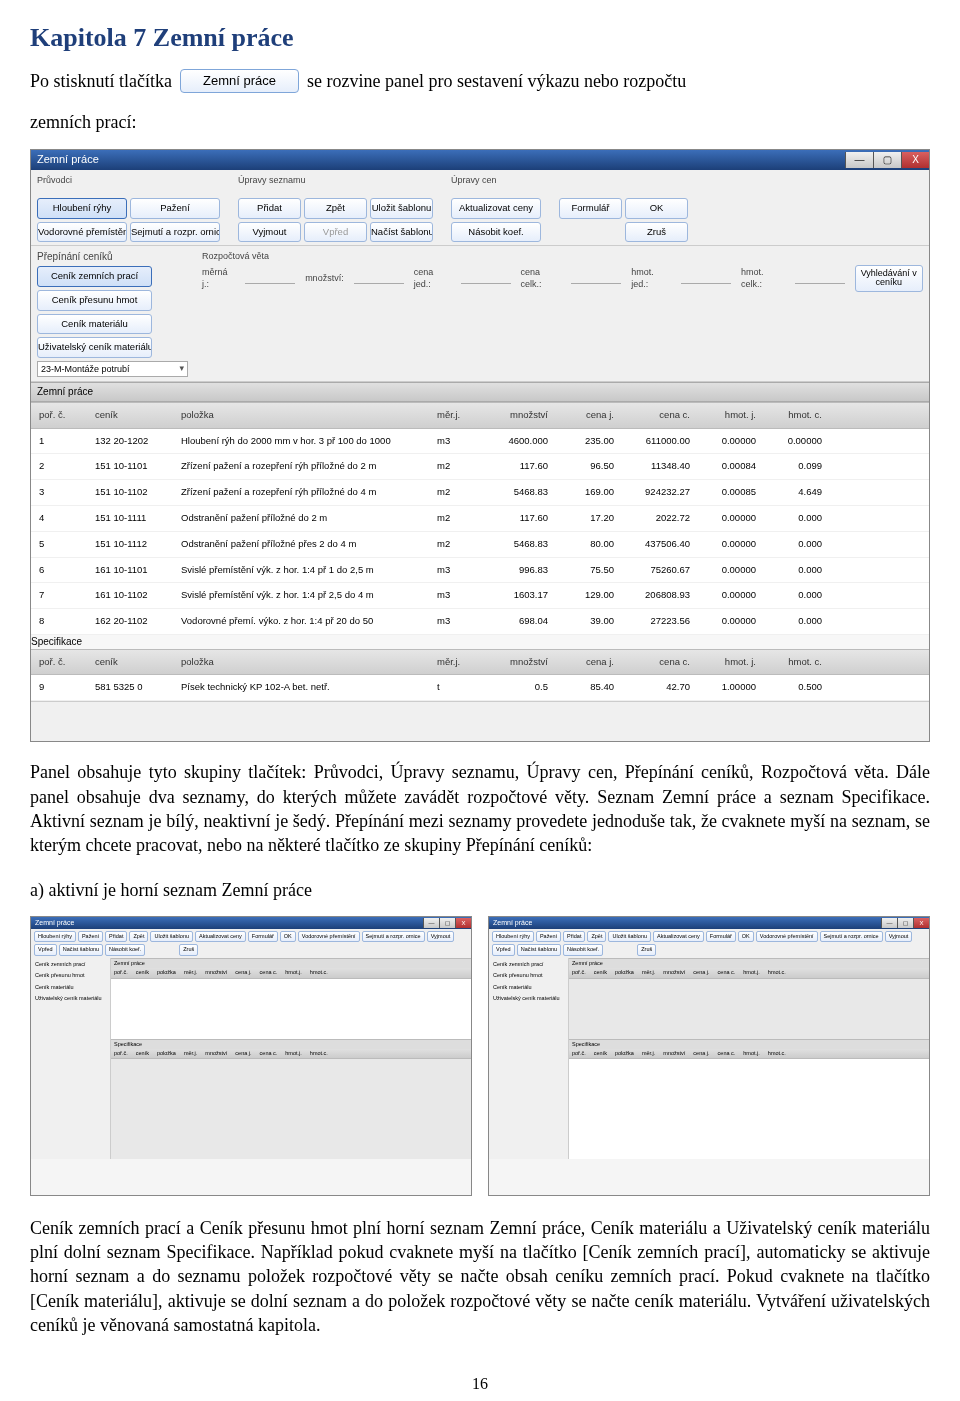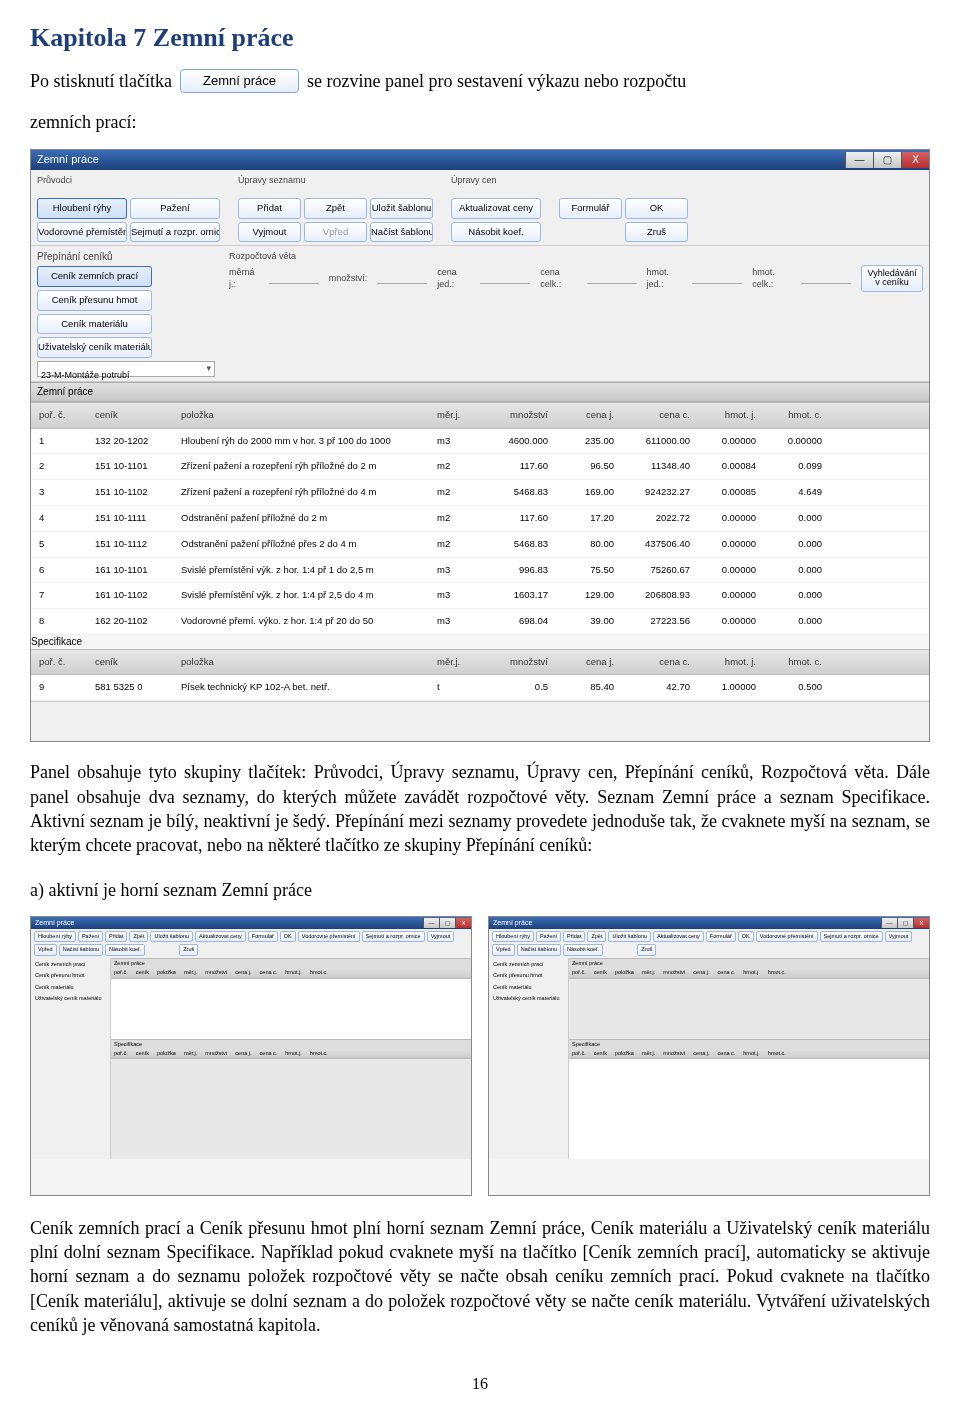--- a/index.html
+++ b/index.html
@@ -86,21 +86,21 @@
   .section2 { display:flex; padding:4px 6px; gap:14px; background:#f0f0f0; border-bottom:1px solid #ccc;}
   .switcher .group-label { font-size:10px; color:#444; margin-bottom:2px;}
   .switcher .tbtn { width: 115px; display:block; margin-bottom:3px; }
 
   .meta-col { flex:1; }
   .meta-col .group-label { font-size:9px; color:#444; margin-bottom:2px;}
   .meta-row { display:flex; gap:10px; align-items:center; margin-bottom:4px;}
   .meta-row .lbl { font-size:9px; color:#444; }
   .meta-row .fld { border-bottom:1px solid #aaa; min-width:50px; height:11px; }
   .searchbtn { width:72px; font-size:9px; padding:3px 2px; background:linear-gradient(#fff,#e6eefb); border:1px solid #9db7dd; border-radius:3px; text-align:center; line-height:1.1;}
-  .dropdown { border:1px solid #aaa; background:#fff; width:178px; height:16px; font-size:9px; padding:7px 3px; position:relative;}
+  .dropdown { border:1px solid #aaa; background:#fff; width:151px; height:16px; font-size:9px; padding:1px 3px; position:relative;}
   .dropdown::after{content:"▾"; position:absolute; right:3px; top:0; color:#555; font-size:9px;}
 
   .list-header, .list-row {
     display:grid;
     grid-template-columns: 50px 80px 250px 45px 60px 60px 70px 60px 60px;
     gap: 6px;
     padding: 6px 8px;
     font-size: 9.5px;
     align-items: center;
   }

